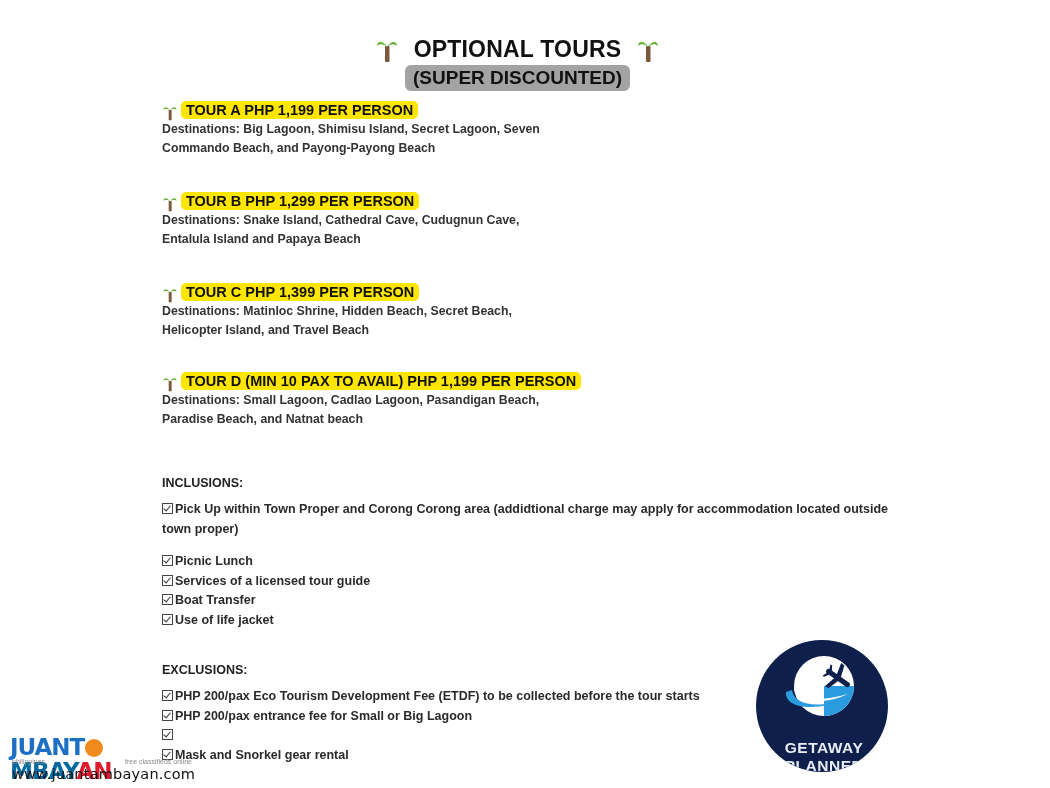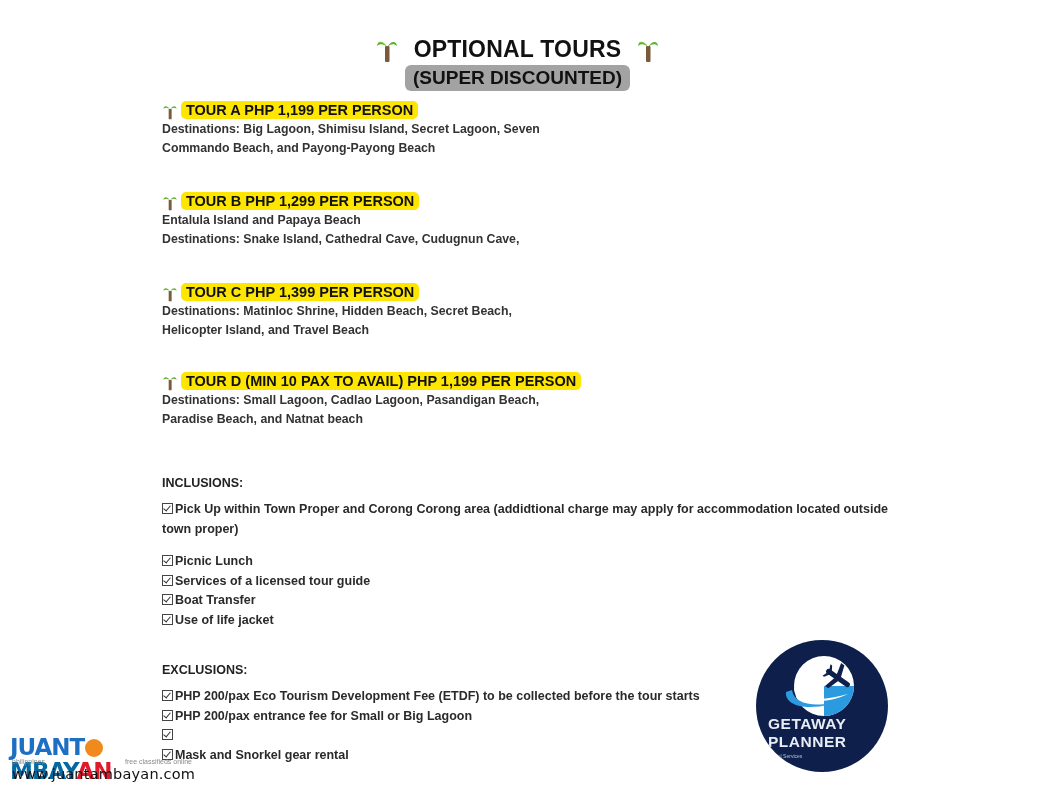--- a/index.html
+++ b/index.html
@@ -12,38 +12,38 @@
   .title { font-family:"Liberation Sans", sans-serif; font-weight:bold; font-size:23px; letter-spacing:0.2px; color:#111; }
   .subtitle {
     display:inline-block; margin-top:2px; background:#a3a3a3; border-radius:6px;
     padding:2px 8px; font-family:"Liberation Sans", sans-serif; font-weight:bold; font-size:19px; color:#111;
   }
   .palm { display:inline-block; width:22px; height:26px; position:relative; }
   .palm.small { width:16px; height:17px; transform:translateY(2px); }
   .palm svg { width:100%; height:100%; }
 
   .tour { position:absolute; left:162px; }
-  .tour-head { display:flex; align-items:flex-start; gap:3px; }
+  .tour-head { display:flex; align-items:flex-end; gap:3px; }
   .tour-title {
     background:#ffe600; border-radius:5px; padding:1px 5px;
     font-family:"Liberation Sans", sans-serif; font-weight:bold; font-size:14.5px; color:#111;
   }
   .dest { font-family:"Liberation Sans", sans-serif; font-weight:bold; font-size:12.3px; color:#333; line-height:19px; margin-top:1px; width:420px; }
 
   .section { position:absolute; left:162px; font-family:"Liberation Sans", sans-serif; font-size:12.5px; color:#222; }
   .sec-head { font-weight:bold; font-size:12.5px; color:#222; }
   .item { font-weight:bold; line-height:19.5px; color:#2a2a2a; }
   .chk { display:inline-block; width:9px; height:9px; border:1px solid #444; position:relative; margin-right:2px; vertical-align:-1px; }
   .chk::after { content:""; position:absolute; left:2px; top:0px; width:3px; height:6px; border-right:1.5px solid #333; border-bottom:1.5px solid #333; transform:rotate(40deg); }
 
   .logo-circle {
     position:absolute; left:756px; top:640px; width:132px; height:132px; border-radius:50%;
     background:#0d1f4a; overflow:hidden;
   }
-  .logo-text { position:absolute; left:12px; width:132px; text-align:left; color:#e8ecf4; font-family:"Liberation Sans", sans-serif; font-weight:bold; }
+  .logo-text { position:absolute; left:2px; width:132px; text-align:center; color:#e8ecf4; font-family:"Liberation Sans", sans-serif; font-weight:bold;margin-top:24px; }
   .logo-t1 { top:75px; font-size:15.5px; letter-spacing:0.5px; }
   .logo-t2 { top:93px; font-size:15.5px; letter-spacing:0.5px; }
   .logo-t3 { top:113px; font-size:5px; color:#b8c2d8; font-weight:normal; }
 
   .jt { position:absolute; left:10px; top:735px; width:190px; height:50px; }
   .jt-word { font-family:"DejaVu Sans", sans-serif; font-weight:bold; font-size:23px; letter-spacing:-1px; line-height:24px; }
   .jt-sub { position:absolute; left:2px; top:23px; font-size:7px; color:#8a8a8a; font-family:"Liberation Sans", sans-serif; width:180px; display:flex; justify-content:space-between; }
   .jt-url { position:absolute; left:2px; top:31px; font-size:14.5px; color:#111; font-family:"DejaVu Sans", sans-serif; letter-spacing:0.2px; }
 </style>
 </head>
@@ -86,22 +86,22 @@
 
 <div class="tour" style="top:192px">
   <div class="tour-head">
     <span class="palm small"><svg viewBox="0 0 22 26">
           <rect x="9" y="9" width="4.5" height="16" rx="1" fill="#7a5a3a"></rect>
           <path d="M11 10 C6 2 1 5 1 9 C4 6 8 7 11 10 C14 7 18 6 21 9 C21 5 16 2 11 10Z" fill="#5fae2e"></path>
         </svg></span>
     <span class="tour-title">TOUR B PHP 1,299 PER PERSON</span>
   </div>
   <div class="dest">
+    <div>Destinations: Snake Island, Cathedral Cave, Cudugnun Cave,</div>
     <div>Entalula Island and Papaya Beach</div>
-    <div>Destinations: Snake Island, Cathedral Cave, Cudugnun Cave,</div>
   </div>
 </div>
 
 <div class="tour" style="top:283px">
   <div class="tour-head">
     <span class="palm small"><svg viewBox="0 0 22 26">
           <rect x="9" y="9" width="4.5" height="16" rx="1" fill="#7a5a3a"></rect>
           <path d="M11 10 C6 2 1 5 1 9 C4 6 8 7 11 10 C14 7 18 6 21 9 C21 5 16 2 11 10Z" fill="#5fae2e"></path>
         </svg></span>
     <span class="tour-title">TOUR C PHP 1,399 PER PERSON</span>

